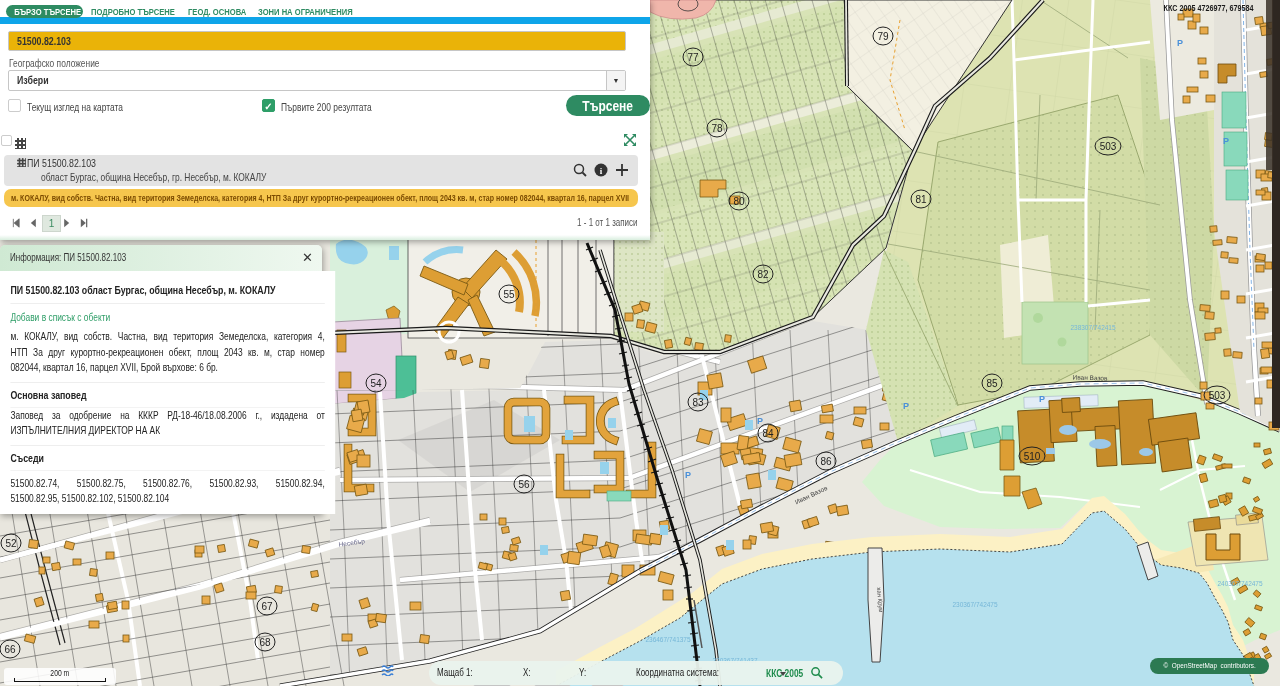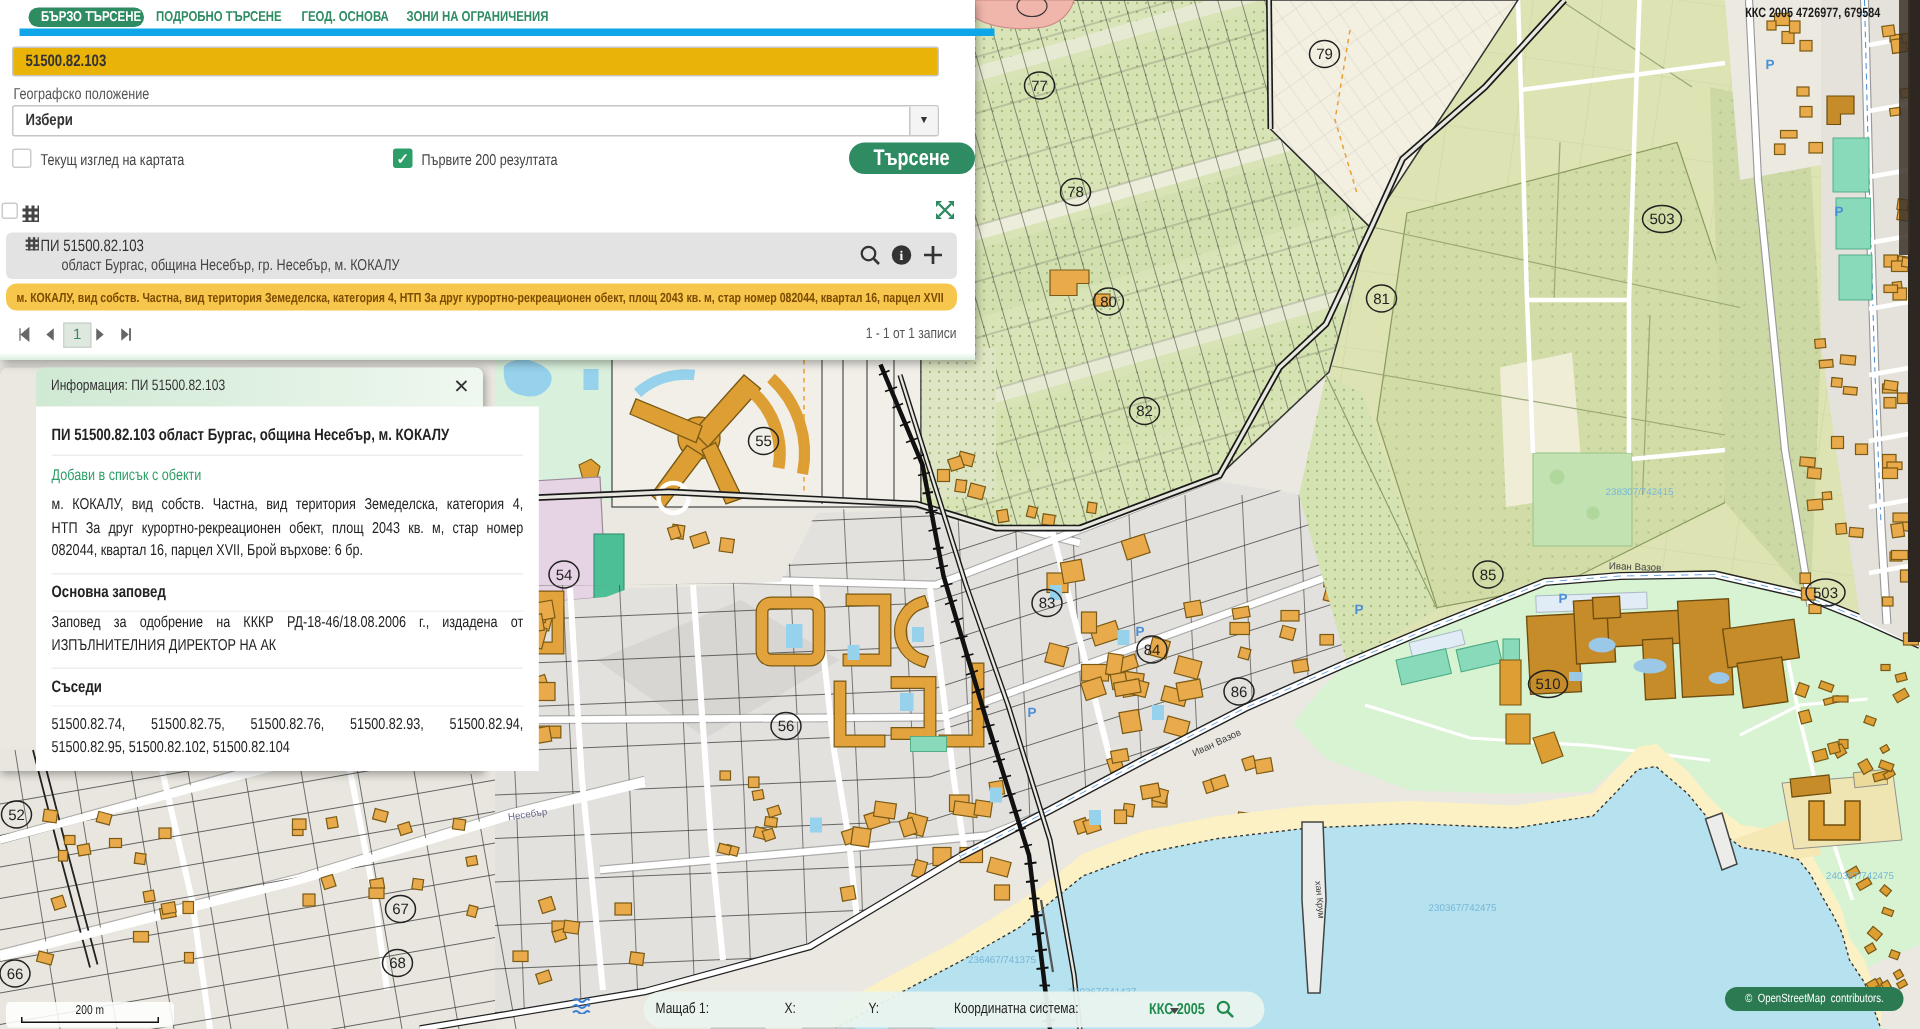--- a/index.html
+++ b/index.html
@@ -2,21 +2,21 @@
 <html lang="bg"><head><meta charset="utf-8">
 <style>
 * { margin:0; padding:0; box-sizing:border-box; }
 html,body { width:1280px; height:686px; overflow:hidden; font-family:"Liberation Sans",sans-serif; background:#eae8e0; }
 #map { position:absolute; left:0; top:0; }
 .abs { position:absolute; }
 .sx { display:inline-block; transform:scaleX(0.8); transform-origin:0 50%; white-space:nowrap; }
 .sxc { display:inline-block; transform:scaleX(0.8); transform-origin:50% 50%; white-space:nowrap; }
 
 #search { position:absolute; left:0; top:0; width:650px; height:240px; background:#fff; box-shadow:1px 2px 6px rgba(0,0,0,0.35); }
-#tabs { position:absolute; left:13px; top:0; width:100%; height:24px; border-bottom:5px solid #0ea5e9; }
+#tabs { position:absolute; left:0; top:0; width:100%; height:24px; border-bottom:7px solid #0ea5e9; }
 .tab { position:absolute; top:5px; font-size:9.5px; font-weight:bold; color:#2e8b62; line-height:13px; white-space:nowrap; }
 .tab.active { background:#2e8b62; color:#fff; border-radius:8px; width:77px; text-align:center; }
 #q { position:absolute; left:8px; top:31px; width:618px; height:20px; border:1px solid #c6c6c6; border-radius:2px; font-size:11px; font-weight:bold; color:#333; line-height:18px; padding-left:8px; background:#eab308; }
 #geol { position:absolute; left:9px; top:57px; font-size:10.5px; color:#555; }
 #sel { position:absolute; left:8px; top:70px; width:618px; height:21px; border:1px solid #c6c6c6; border-radius:2px; background:#fff; font-size:11px; font-weight:bold; color:#333; line-height:19px; padding-left:8px; }
 #sel .arr { position:absolute; right:0; top:0; width:19px; height:19px; border-left:1px solid #c6c6c6; background:#f4f4f4; text-align:center; font-size:7px; line-height:19px; color:#333; font-weight:normal; }
 .cb { position:absolute; width:13px; height:13px; border:1px solid #ccc; border-radius:2px; background:#fff; }
 .cb.green { background:#2e9e68; border-color:#2e9e68; color:#fff; font-size:10px; line-height:13px; text-align:center; font-weight:bold; }
 .cblabel { position:absolute; font-size:10.5px; color:#444; white-space:nowrap; }
 #btn { position:absolute; left:566px; top:95px; width:84px; height:21px; background:#2e8b62; border-radius:11px; color:#fff; font-size:15px; font-weight:bold; text-align:center; line-height:21px; }
@@ -29,21 +29,21 @@
   linear-gradient(#444,#444) 10px 0/1px 11px no-repeat; }
 #graybox { position:absolute; left:4px; top:155px; width:634px; height:31px; background:#e3e3e3; border-radius:4px; }
 #graybox .l1 { position:absolute; left:12px; top:2px; font-size:11px; color:#333;text-decoration:underline; }
 #graybox .l2 { position:absolute; left:12px; top:16px; font-size:10.5px; color:#444;margin-left:25px; }
 #gicons { position:absolute; right:8px; top:7px; }
 #yellowbox { position:absolute; left:4px; top:189px; width:634px; height:18px; background:#f6c64d; border-radius:7px; font-size:8.8px; font-weight:bold; color:#7b4b00; line-height:18px; padding-left:7px; white-space:nowrap; overflow:hidden; }
 #pager { position:absolute; left:0px; top:212px; width:642px; height:24px; }
 #pagebox { position:absolute; left:42px; top:3px; width:19px; height:17px; background:#dfe8df; border:1px solid #cdd6cd; text-align:center; font-size:10px; color:#3a8a60; line-height:16px; }
 #pager .cnt { position:absolute; right:4px; top:5px; font-size:10px; color:#555; }
 
-#info { position:absolute; left:0; top:245px; width:322px; box-shadow:1px 2px 6px rgba(0,0,0,0.35); border-radius:5px 5px 0 0;padding-left:24px; }
+#info { position:absolute; left:0; top:245px; width:322px; box-shadow:1px 2px 6px rgba(0,0,0,0.35); border-radius:5px 5px 0 0; }
 #ihead { height:26px; background:linear-gradient(90deg,#cfe9d3,#eff8f0); border-radius:5px 5px 0 0; font-size:10px; color:#333; line-height:26px; padding-left:10px; position:relative; }
 #ihead .x { position:absolute; right:9px; top:0; font-size:13px; color:#333; line-height:26px; }
 #ibody { background:#fff; width:419px; transform:scaleX(0.8); transform-origin:0 0; padding:8px 13px 7px 13px; }
 #ibody h1 { font-size:11px; color:#222; font-weight:bold; padding:5px 0 7px 0; border-bottom:1px solid #eee; white-space:nowrap; }
 #ibody .lnk { font-size:10.5px; color:#2f9e68; margin:7px 0 6px 0; }
 #ibody p { font-size:10.5px; color:#222; line-height:15.5px; text-align:justify; }
 #ibody p.j { text-align-last:justify; margin-bottom:0; }
 #ibody p.nm { margin:0; }
 #ibody h2 { font-size:11px; color:#222; font-weight:bold; border-top:1px solid #eee; border-bottom:1px solid #f3f3f3; padding:6px 0; margin-top:6px; }
 #ibody p.m { margin-top:5px; }

